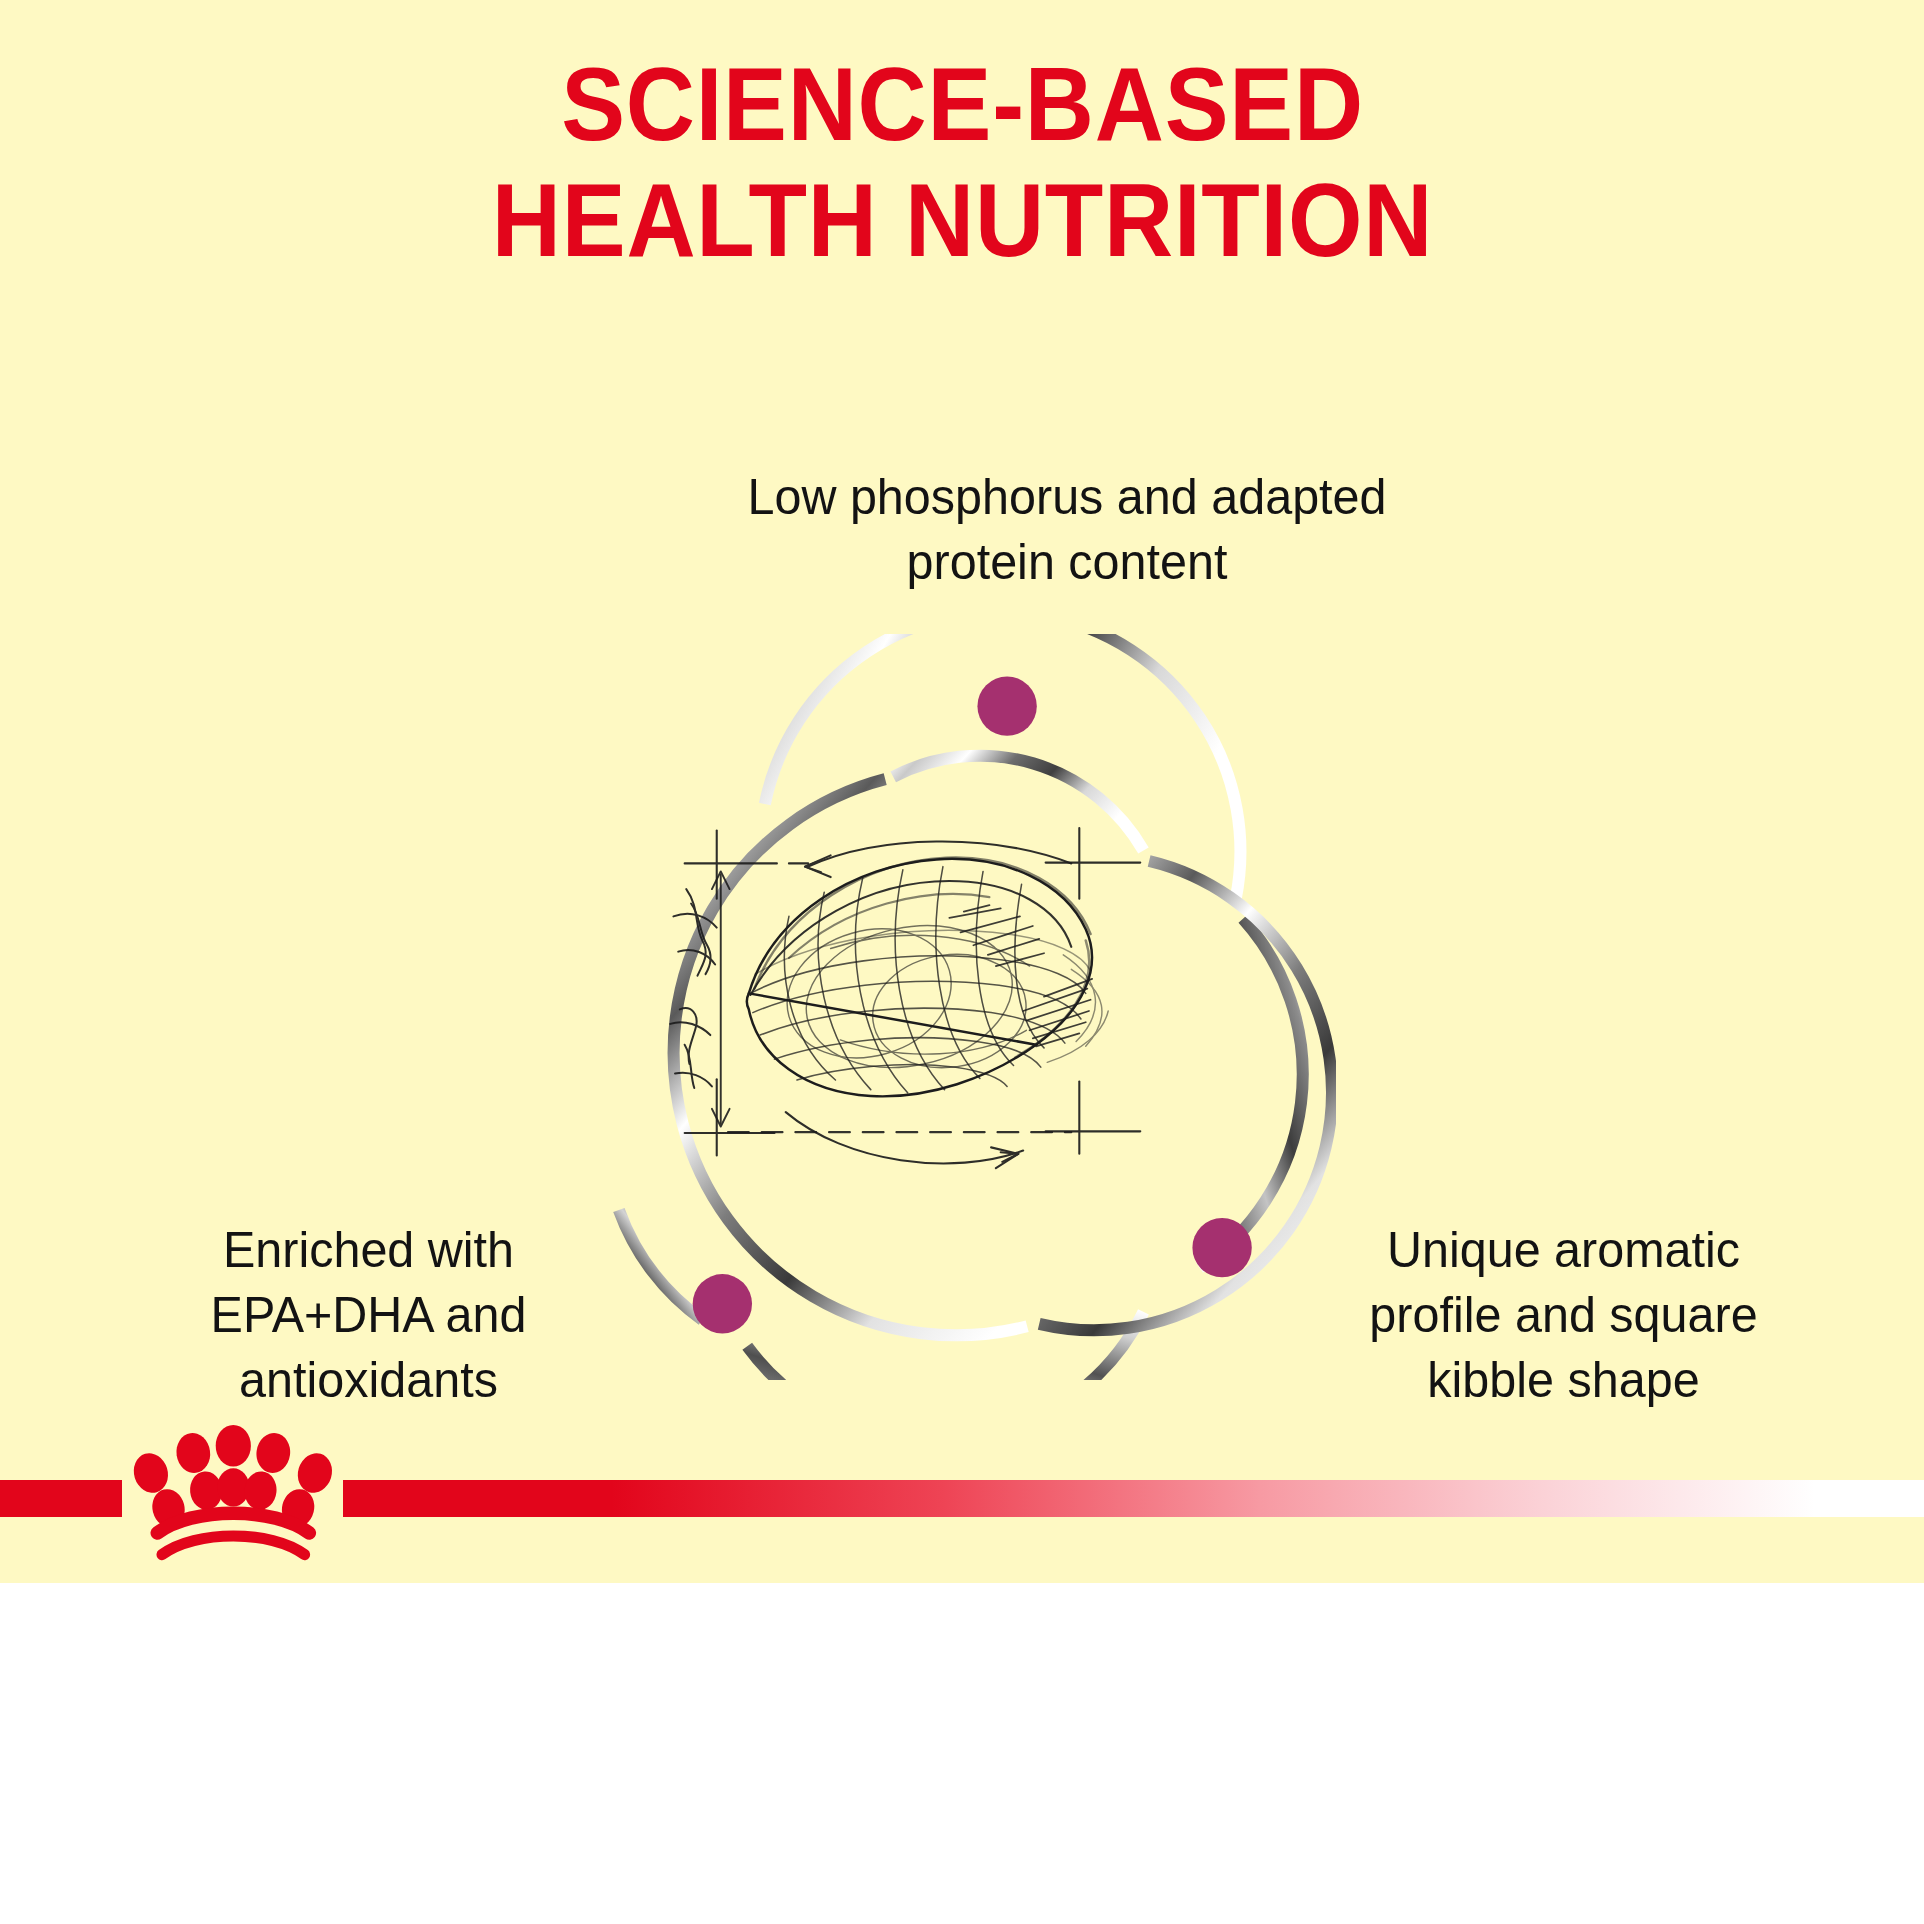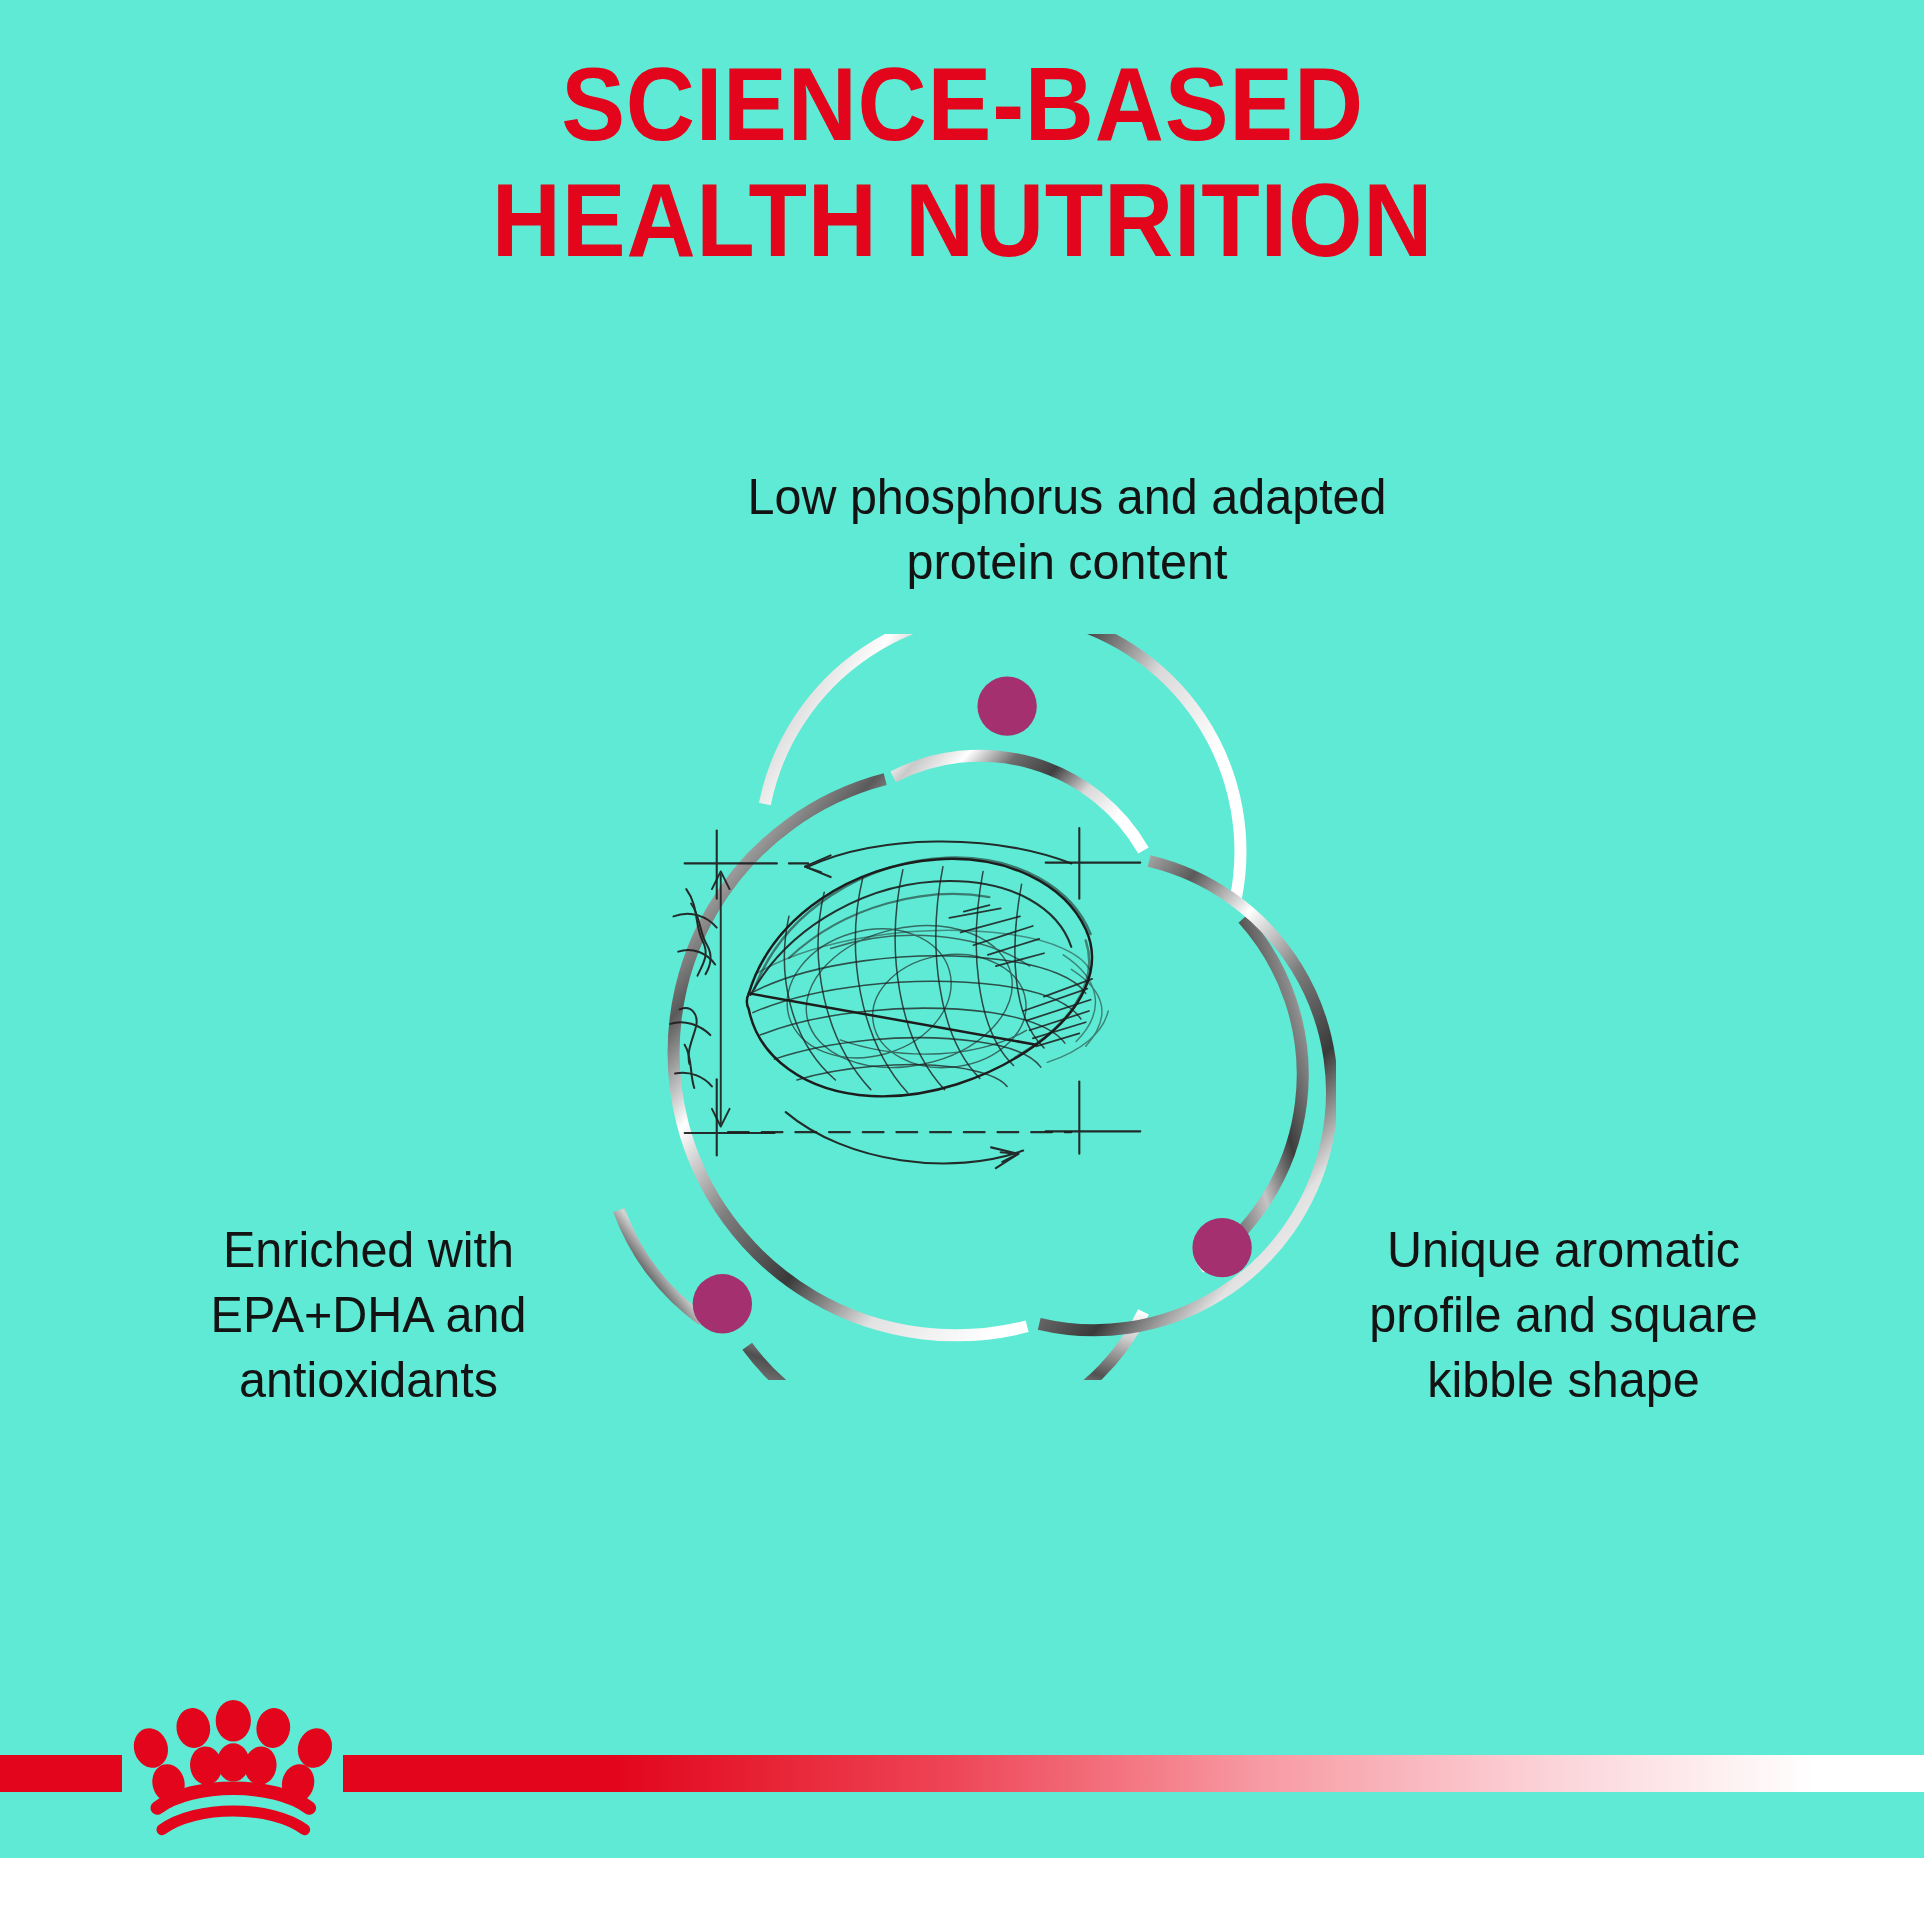--- a/index.html
+++ b/index.html
@@ -8,22 +8,22 @@
     padding: 0;
     background: #ffffff;
   }
   body {
     font-family: "Liberation Sans", sans-serif;
     -webkit-font-smoothing: antialiased;
   }
   .page {
     position: relative;
     width: 1925px;
-    height: 1858px;
-    background: #5eead4;
+    height: 1583px;
+    background: #fef9c3;
     overflow: hidden;
   }
 
   
   .headline {
     position: absolute;
     left: 0;
     top: 47px;
     width: 1925px;
     text-align: center;

